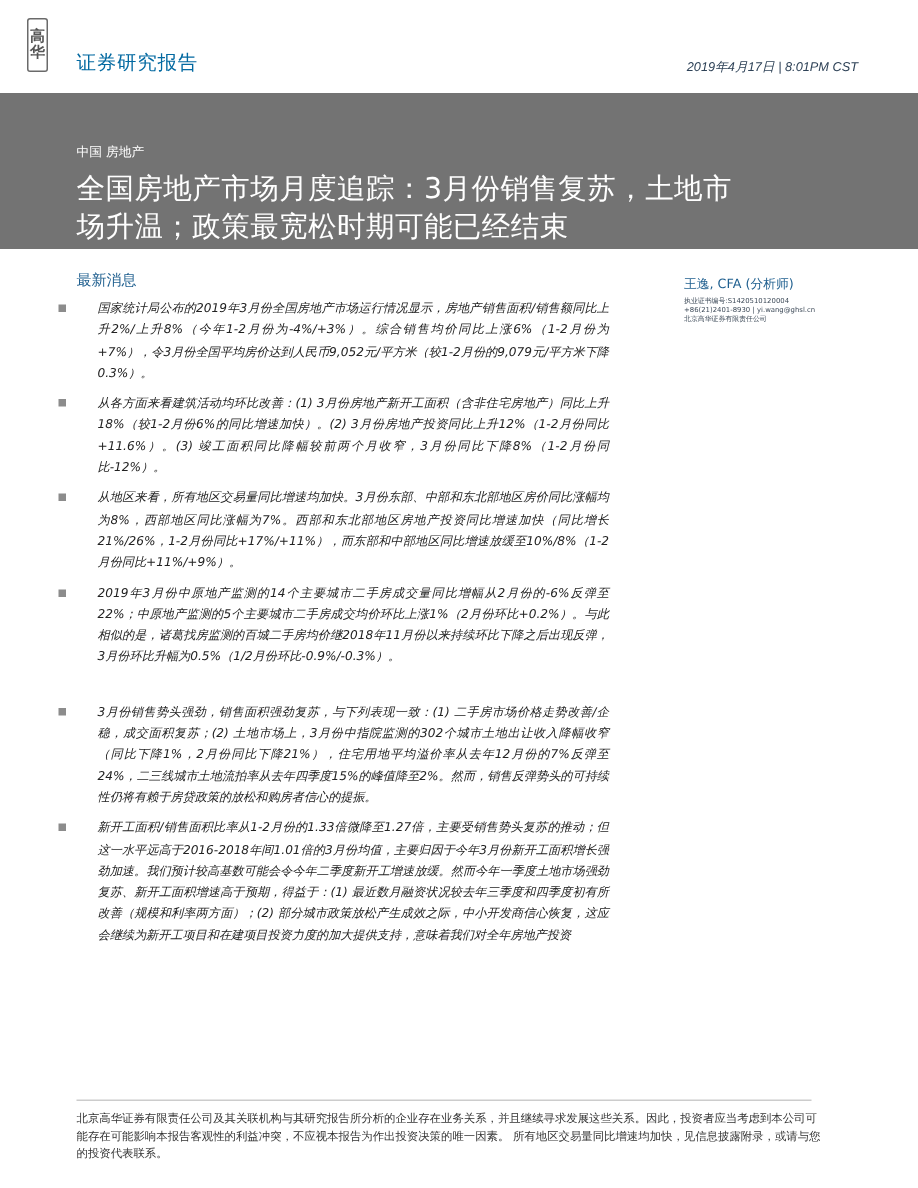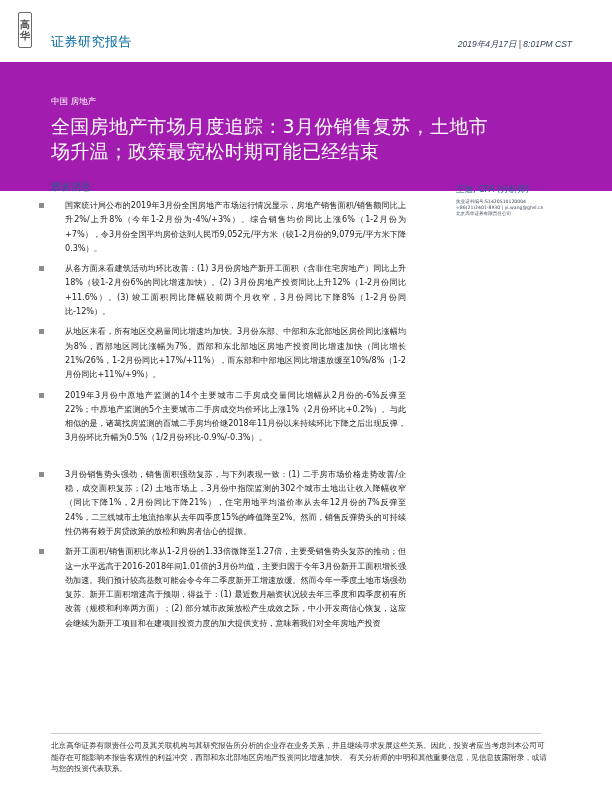--- a/index.html
+++ b/index.html
@@ -15,37 +15,37 @@
   .report-type {
     position: absolute; left: 51px; top: 33px; font-size: 13px; color: #0369a1; letter-spacing: 0.5px;
   }
   .date-line {
     position: absolute; right: 40px; top: 39px; font-size: 8.5px; color: #2e4257;
     font-family: "Liberation Sans", sans-serif;
     font-style: italic;
   }
 
   .band {
-    position: absolute; left: 0; top: 62px; width: 612px; height: 129px;
-    background: #a21caf;
+    position: absolute; left: 0; top: 62px; width: 612px; height: 104px;
+    background: #737373;
   }
   .band .sector {
     position: absolute; left: 51px; top: 34px; font-size: 8.5px; color: #ffffff;
   }
   .band .title {
     position: absolute; left: 51px; top: 52px; width: 440px;
     font-size: 19px; line-height: 25px; color: #ffffff; letter-spacing: 0.3px;
   }
 
   .main { position: absolute; left: 51px; top: 180px; width: 355px; }
   .sec-h { font-size: 10px; color: #1f5f8f; margin-bottom: 4px; }
   .bullets { list-style: none; }
   .bullets li {
     position: relative; padding-left: 14px; font-size: 8.1px; line-height: 14.3px;
-    color: #222; margin-bottom: 6px; text-align: justify;
+    color: #222; margin-bottom: 6px; text-align: justify; font-style: italic;
   }
   .bullets li .sq {
     position: absolute; left: -12px; top: 5px; width: 5px; height: 5px; background: #8c8c8c;
   }
   .sec2 { margin-top: 22px; }
 
   .analysts { position: absolute; left: 456px; top: 184px; width: 150px; }
   .analyst { margin-bottom: 4px; }
   .analyst .name { font-size: 8.5px; color: #1f5f8f; margin-bottom: 3px; }
   .analyst .meta { font-size: 4.6px; line-height: 6.2px; color: #3d4a58; }
@@ -92,13 +92,13 @@
 <div class="analysts">
   <div class="analyst">
     <div class="name">王逸, CFA (分析师)</div>
     <div class="meta">执业证书编号:S1420510120004</div>
     <div class="meta">+86(21)2401-8930 | yi.wang@ghsl.cn</div>
     <div class="meta">北京高华证券有限责任公司</div>
   </div>
 </div>
 
 <div class="footer-rule"></div>
-<div class="footer">北京高华证券有限责任公司及其关联机构与其研究报告所分析的企业存在业务关系，并且继续寻求发展这些关系。因此，投资者应当考虑到本公司可能存在可能影响本报告客观性的利益冲突，西部和东北部地区房地产投资同比增速加快。 有关分析师的申明和其他重要信息，见信息披露附录，或请与您的投资代表联系。</div>
+<div class="footer">北京高华证券有限责任公司及其关联机构与其研究报告所分析的企业存在业务关系，并且继续寻求发展这些关系。因此，投资者应当考虑到本公司可能存在可能影响本报告客观性的利益冲突，不应视本报告为作出投资决策的唯一因素。 所有地区交易量同比增速均加快，见信息披露附录，或请与您的投资代表联系。</div>
 
 </body></html>

